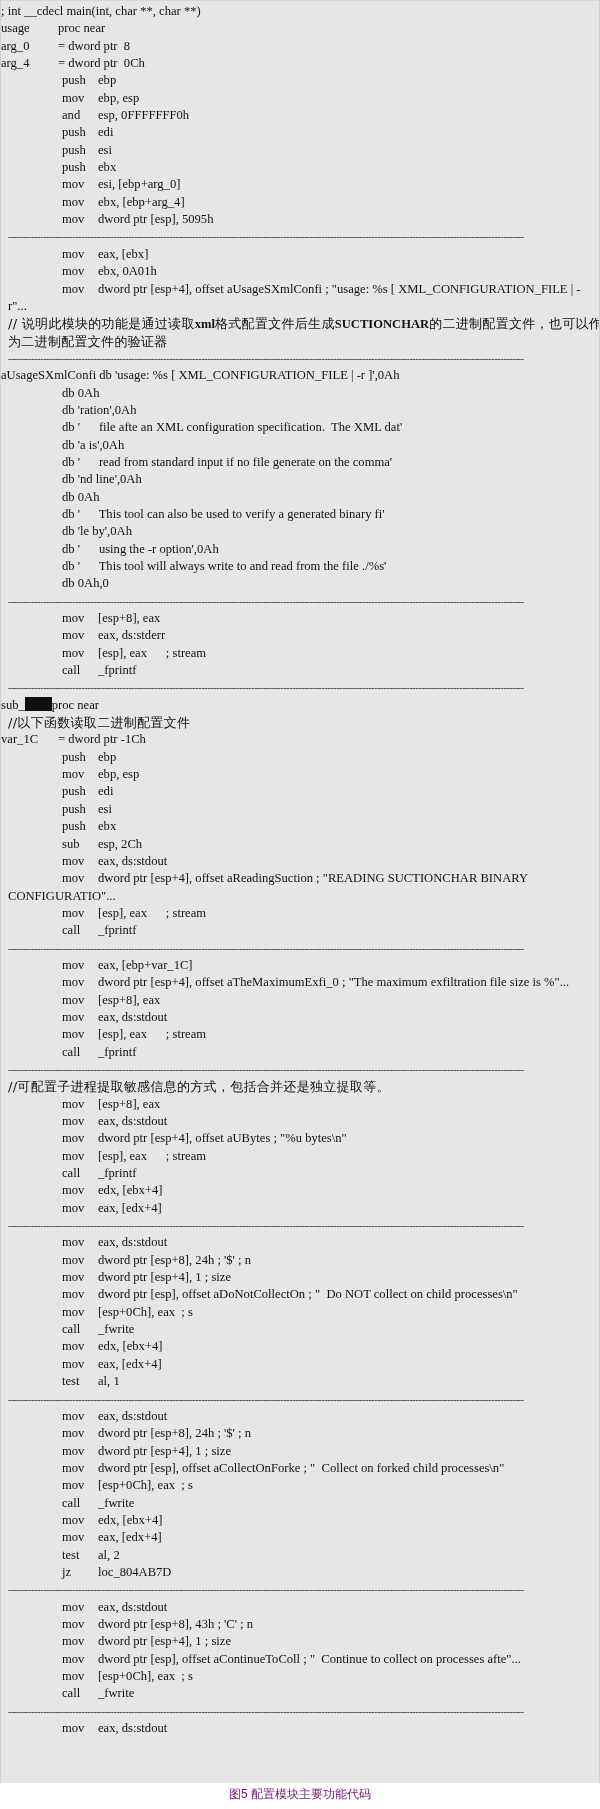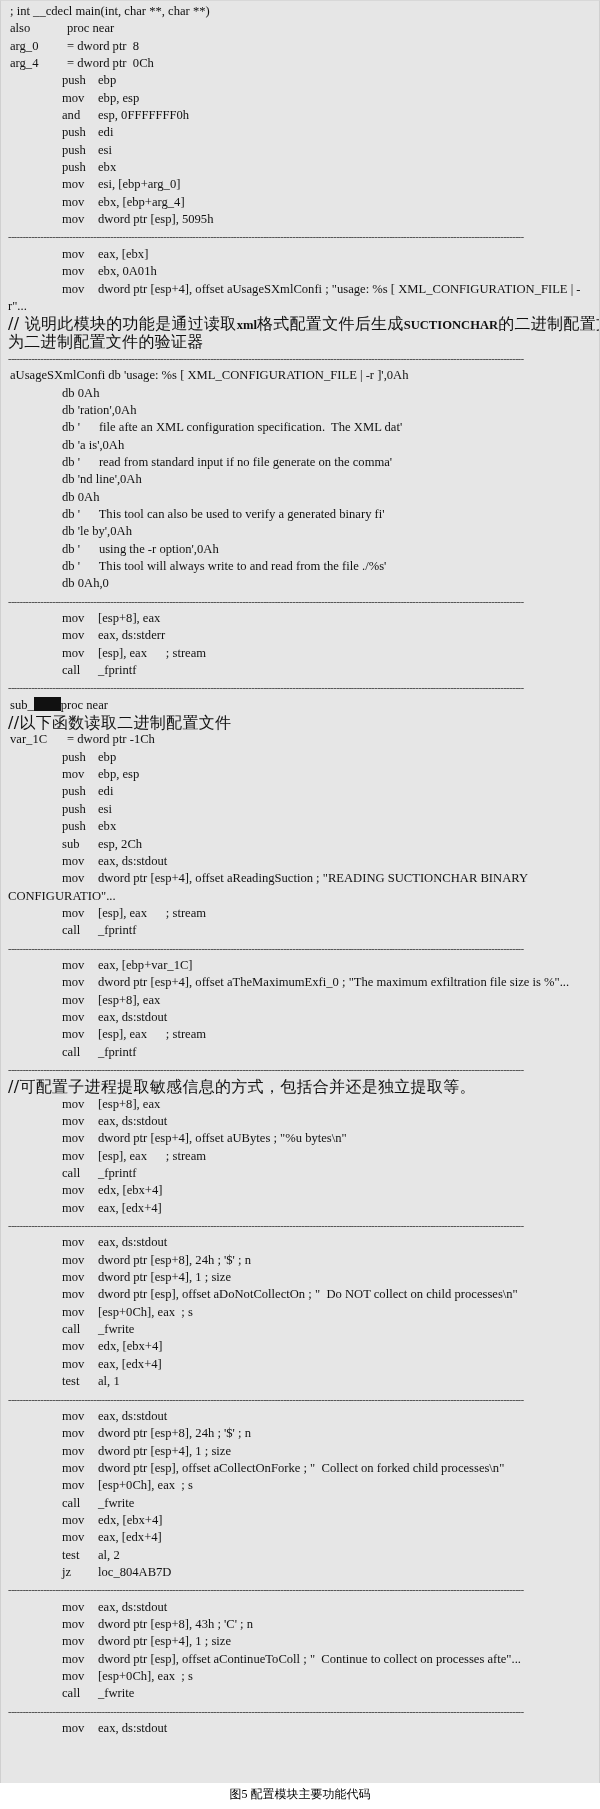--- a/index.html
+++ b/index.html
@@ -3,41 +3,41 @@
 <meta charset="utf-8">
 <style>
   html, body { margin: 0; padding: 0; background: #ffffff; }
   body { width: 600px; height: 1809px; overflow: hidden; position: relative;
          font-family: "Liberation Serif", "DejaVu Serif", serif; color: #111; }
   #panel { position: absolute; left: 0; top: 0; width: 598px; height: 1782px;
            background: #e6e6e6; border-left: 1px solid #d0d0d0; border-right: 1px solid #d0d0d0;
            border-top: 1px solid #d8d8d8; overflow: hidden; }
   #lines { position: absolute; left: 0; top: 2px; width: 598px; }
   .ln { height: 17.35px; line-height: 17.35px; font-size: 12.6px; white-space: pre; position: relative; }
-  .ln.lbl { padding-left: 9px; }
+  .ln.lbl { padding-left: 0; }
   .ln.ins { padding-left: 61px; }
   .ln.cont { padding-left: 7px; }
   .ln.cmt { padding-left: 7px; }
   .ln.sep { padding-left: 7px; overflow: hidden; color: #333; font-size: 10px; letter-spacing: -0.4px; }
   .op { display: inline-block; width: 36px; }
   .name { display: inline-block; width: 57px; }
   .lbl-eq { display: inline-block; }
   .redact { display: inline-block; width: 27px; height: 14px; background: #111; vertical-align: -2px; margin-right: 0; }
-  .cmt-zh { font-family: "DejaVu Sans", sans-serif; font-size: 16px; letter-spacing: 0.3px; }
+  .cmt-zh { font-family: "DejaVu Sans", sans-serif; font-size: 13px; letter-spacing: 0.3px; }
   .bold { font-weight: bold; margin-top: 36px; }
   #caption { position: absolute; left: 0; top: 1786px; width: 600px; text-align: center;
-             font-size: 12px; color: #000000; font-family: Liberation Serif, serif; }
+             font-size: 12px; color: #701a75; font-family: Liberation Sans, sans-serif; }
 </style>
 </head>
 <body>
 
 <div id="panel">
   <div id="lines">
       <div class="ln lbl">; int __cdecl main(int, char **, char **)</div>
-      <div class="ln lbl"><span class="name">also</span><span class="lbl-eq">proc near</span></div>
+      <div class="ln lbl"><span class="name">usage</span><span class="lbl-eq">proc near</span></div>
       <div class="ln lbl"><span class="name">arg_0</span><span class="lbl-eq">= dword ptr  8</span></div>
       <div class="ln lbl"><span class="name">arg_4</span><span class="lbl-eq">= dword ptr  0Ch</span></div>
       <div class="ln ins"><span class="op">push</span><span>ebp</span></div>
       <div class="ln ins"><span class="op">mov</span><span>ebp, esp</span></div>
       <div class="ln ins"><span class="op">and</span><span>esp, 0FFFFFFF0h</span></div>
       <div class="ln ins"><span class="op">push</span><span>edi</span></div>
       <div class="ln ins"><span class="op">push</span><span>esi</span></div>
       <div class="ln ins"><span class="op">push</span><span>ebx</span></div>
       <div class="ln ins"><span class="op">mov</span><span>esi, [ebp+arg_0]</span></div>
       <div class="ln ins"><span class="op">mov</span><span>ebx, [ebp+arg_4]</span></div>

